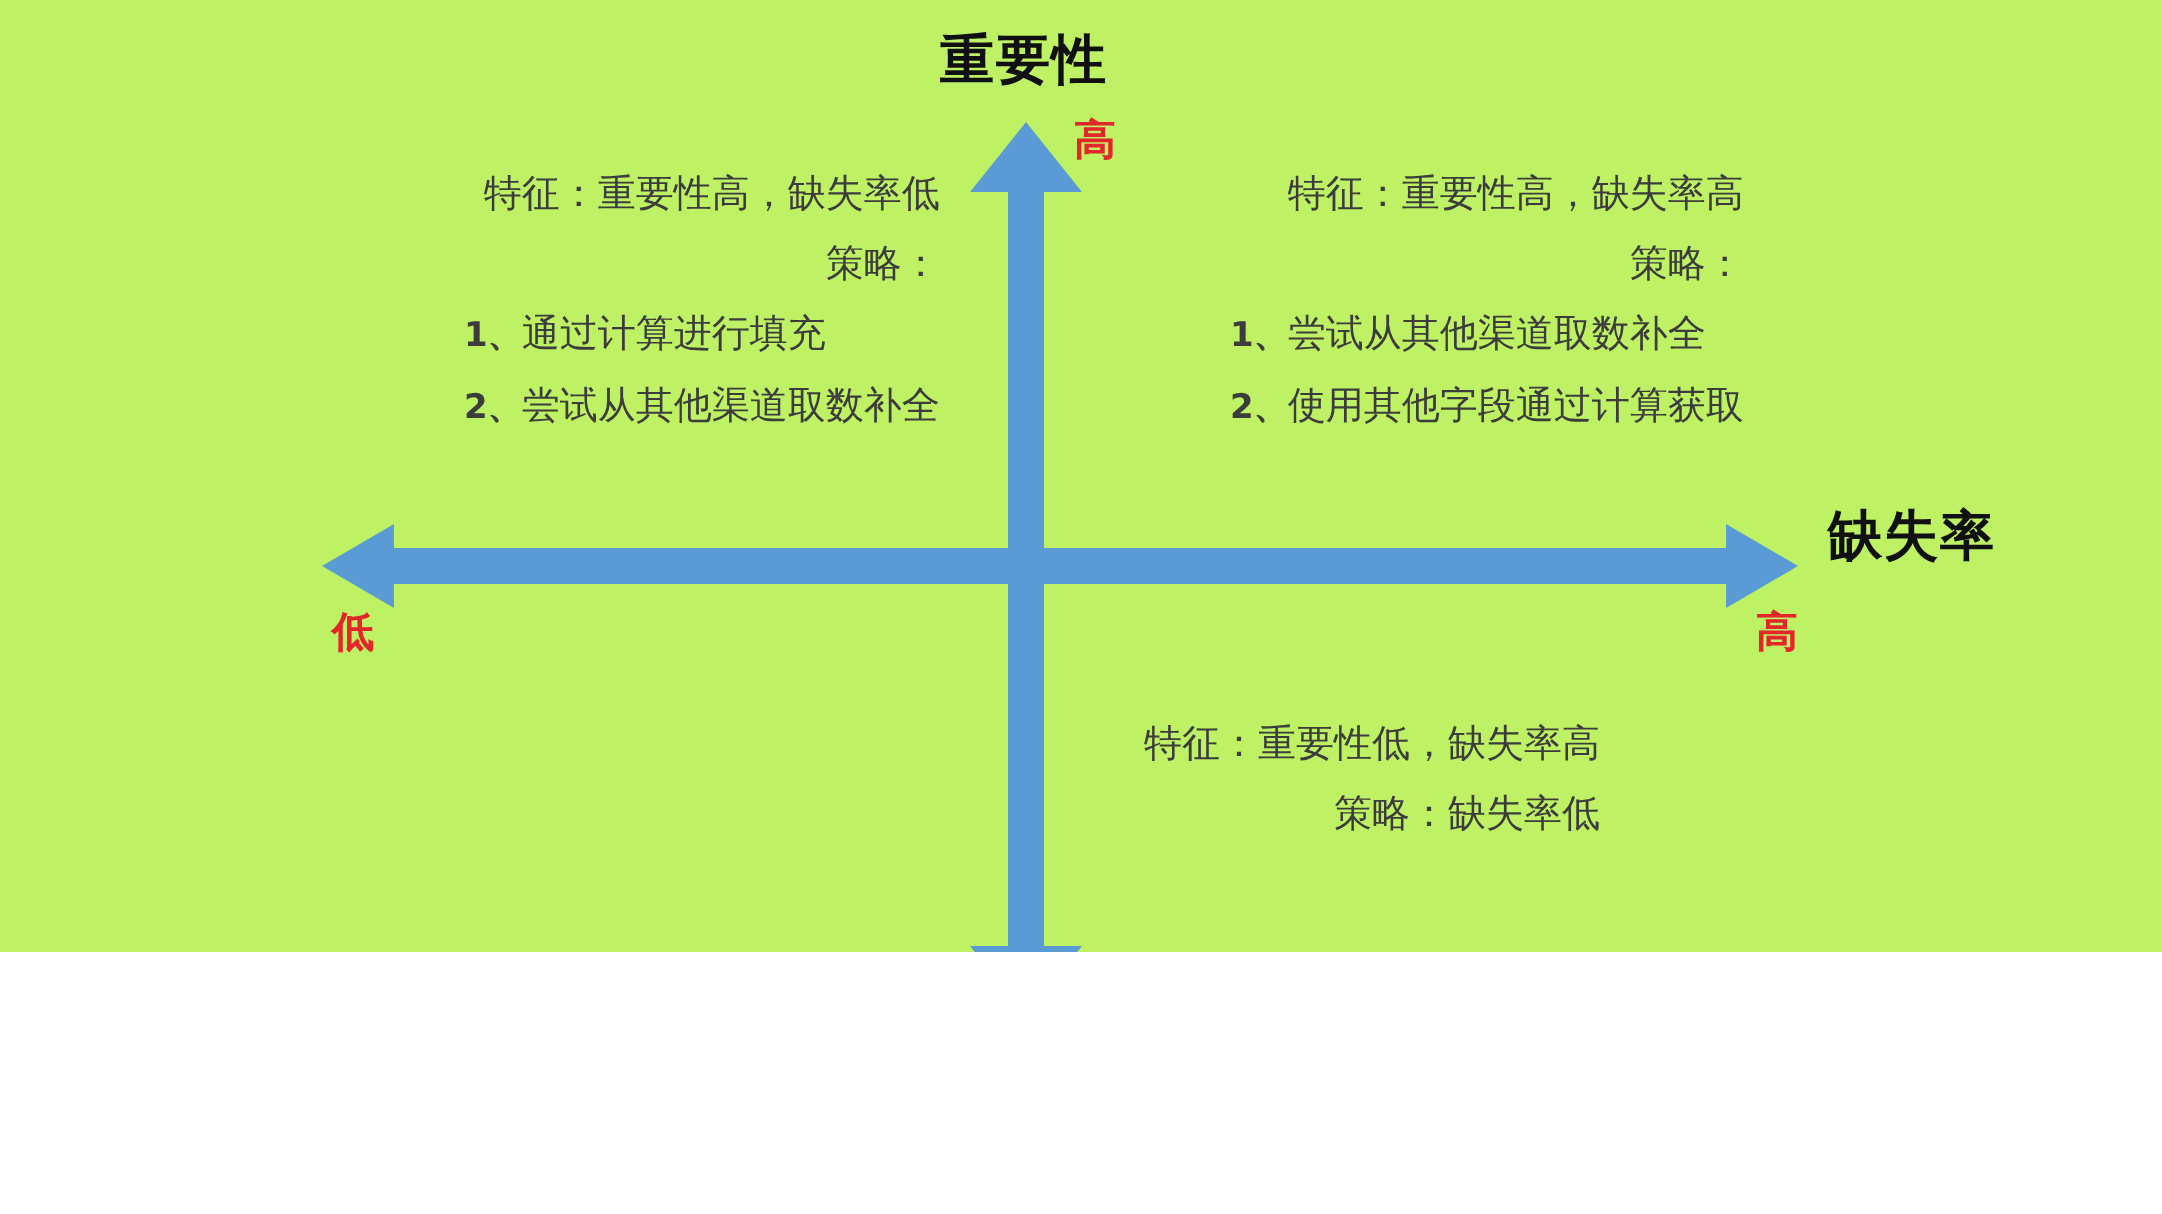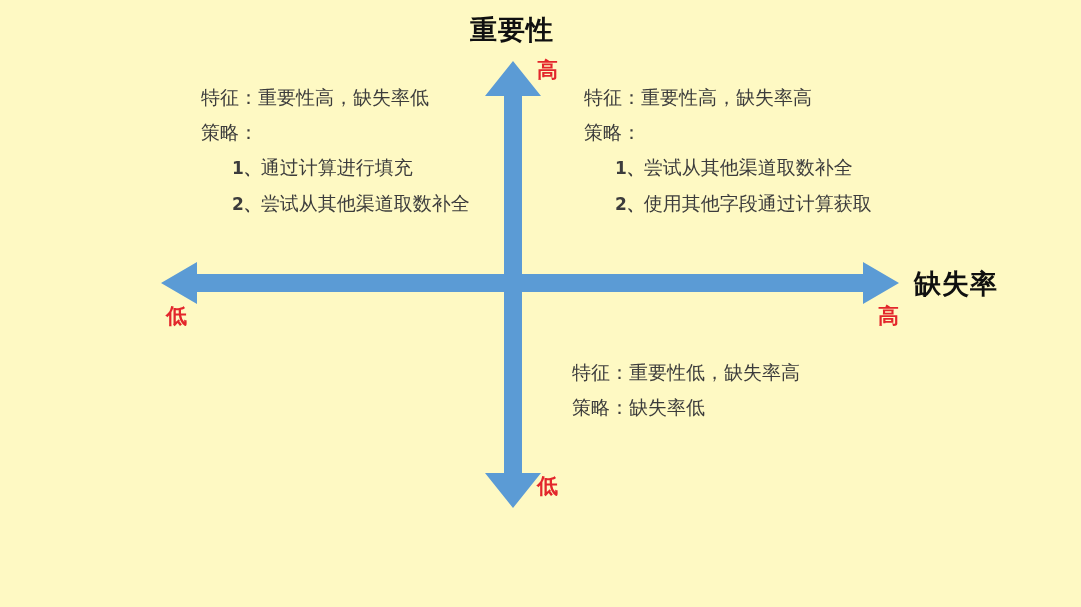--- a/index.html
+++ b/index.html
@@ -4,22 +4,22 @@
 <title>缺失值处理策略四象限图</title>
 <style>
   html, body {
     margin: 0;
     padding: 0;
     background: #ffffff;
   }
   #canvas {
     position: relative;
     width: 1081px;
-    height: 607px;
-    background: #fef9c3;
+    height: 476px;
+    background: #bef264;
     overflow: hidden;
     font-family: "DejaVu Serif", "Liberation Serif", serif;
   }
 
   
   #axes {
     position: absolute;
     left: 0;
     top: 0;
     width: 1081px;
@@ -35,21 +35,21 @@
     color: #101010;
     letter-spacing: 1px;
     white-space: nowrap;
   }
   #y-axis-title {
     left: 470px;
     top: 12px;
   }
   #x-axis-title {
     left: 914px;
-    top: 266px;
+    top: 250px;
   }
 
   
   .marker {
     position: absolute;
     font-family: "DejaVu Sans", "Liberation Sans", sans-serif;
     font-weight: bold;
     font-size: 21px;
     color: #e3262b;
     white-space: nowrap;
@@ -65,21 +65,21 @@
     color: #3c3c3c;
     font-size: 19px;
     line-height: 35px;
     white-space: nowrap;
   }
   #quadrant-tl { left: 201px; top: 80px;  }
   #quadrant-tr { left: 572px; top: 80px; margin-left: 12px;  }
   #quadrant-bl { left: 201px; top: 355px; }
   #quadrant-br { left: 572px; top: 355px; }
 
-  .q-line { display: block; }
+  .q-line { display: block; text-align: right; }
   .q-item {
     display: block;
     padding-left: 31px;
   }
   .q-item .q-num {
     font-family: "DejaVu Sans", "Liberation Sans", sans-serif;
     font-weight: bold;
     font-size: 17px;
   }
 </style>

